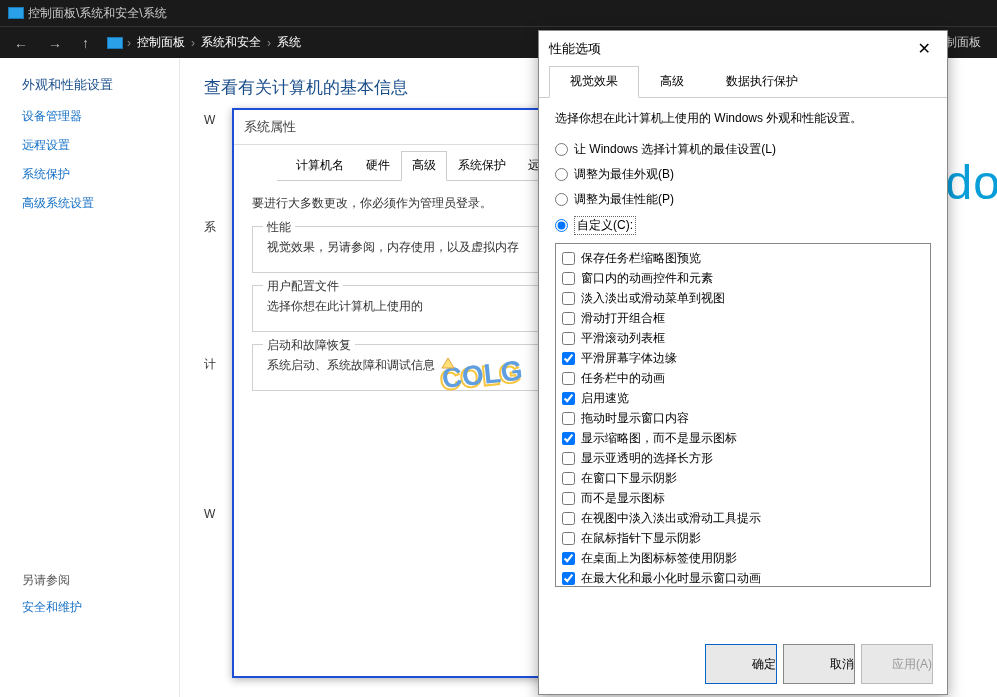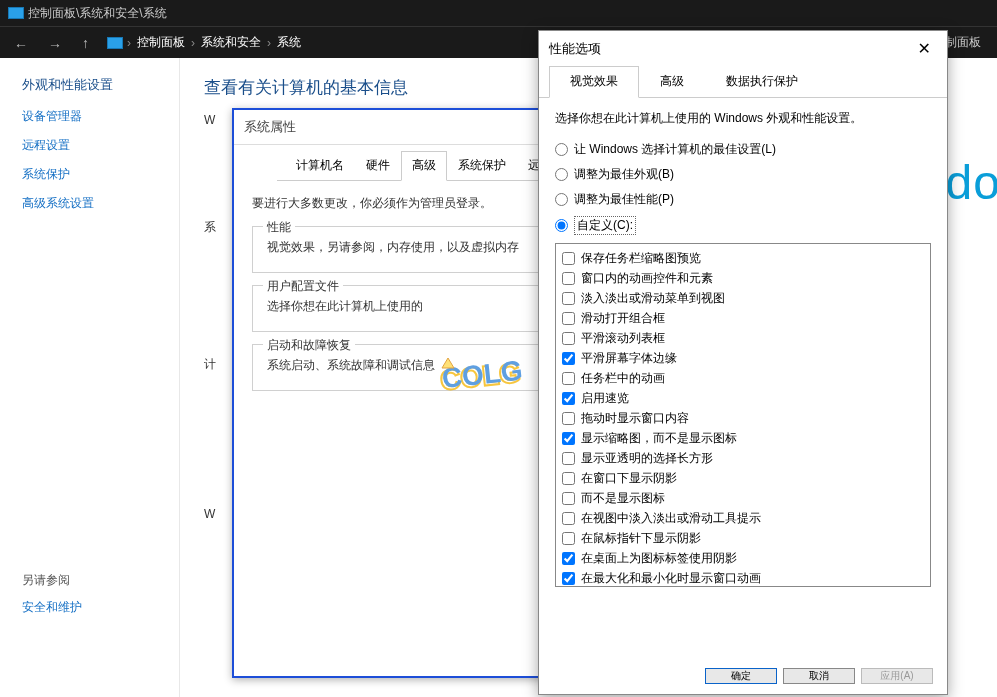--- a/index.html
+++ b/index.html
@@ -33,21 +33,21 @@
 .sysprops .tabs { display: flex; padding: 6px 8px 0 8px; border-bottom: 1px solid #ccc; margin-left: 43px; }
 .sysprops .tab { padding: 5px 10px; font-size: 12px; border: 1px solid transparent; cursor: pointer; }
 .sysprops .tab.active { border: 1px solid #ccc; border-bottom: 1px solid #fff; background: #fff; margin-bottom: -1px; }
 .sysprops .content { padding: 14px 18px; font-size: 12px; color: #333; }
 .sysprops .note { margin-bottom: 14px; }
 .sysprops .grp { border: 1px solid #d0d0d0; padding: 12px 14px 16px 14px; margin-bottom: 12px; position: relative; }
 .sysprops .grp .lg { position: absolute; top: -8px; left: 10px; background: #fff; padding: 0 4px; }
 .sysprops .grp .txt { color: #333; }
 
 .sysprops .btnrow { position: absolute; bottom: 10px; right: 10px; }
-.btn { min-width: 72px; height: 16px; border: 1px solid #888; background: #e8e8e8; font-size: 10px; cursor: pointer; margin-left: 6px; }
+.btn { min-width: 72px; height: 40px; border: 1px solid #888; background: #e8e8e8; font-size: 12px; cursor: pointer; margin-left: 6px; text-align: right; }
 
 
 .perfopts { position: absolute; left: 538px; top: 30px; width: 410px; height: 665px; background: #fff; border: 1px solid #888; box-shadow: 0 4px 14px rgba(0,0,0,.35); z-index: 10; }
 .perfopts .dlg-hdr { display: flex; justify-content: space-between; align-items: center; padding: 8px 10px; font-size: 13px; }
 .perfopts .close { font-size: 16px; cursor: pointer; padding: 0 6px; }
 .perfopts .tabs { display: flex; padding: 0 10px; border-bottom: 1px solid #ccc; }
 .perfopts .tab { padding: 6px 20px; font-size: 12px; border: 1px solid transparent; cursor: pointer; }
 .perfopts .tab.active { border: 1px solid #ccc; border-bottom: 1px solid #fff; background: #fff; margin-bottom: -1px; }
 .perfopts .body2 { padding: 12px 16px; }
 .perfopts .desc { font-size: 12px; margin-bottom: 14px; }

